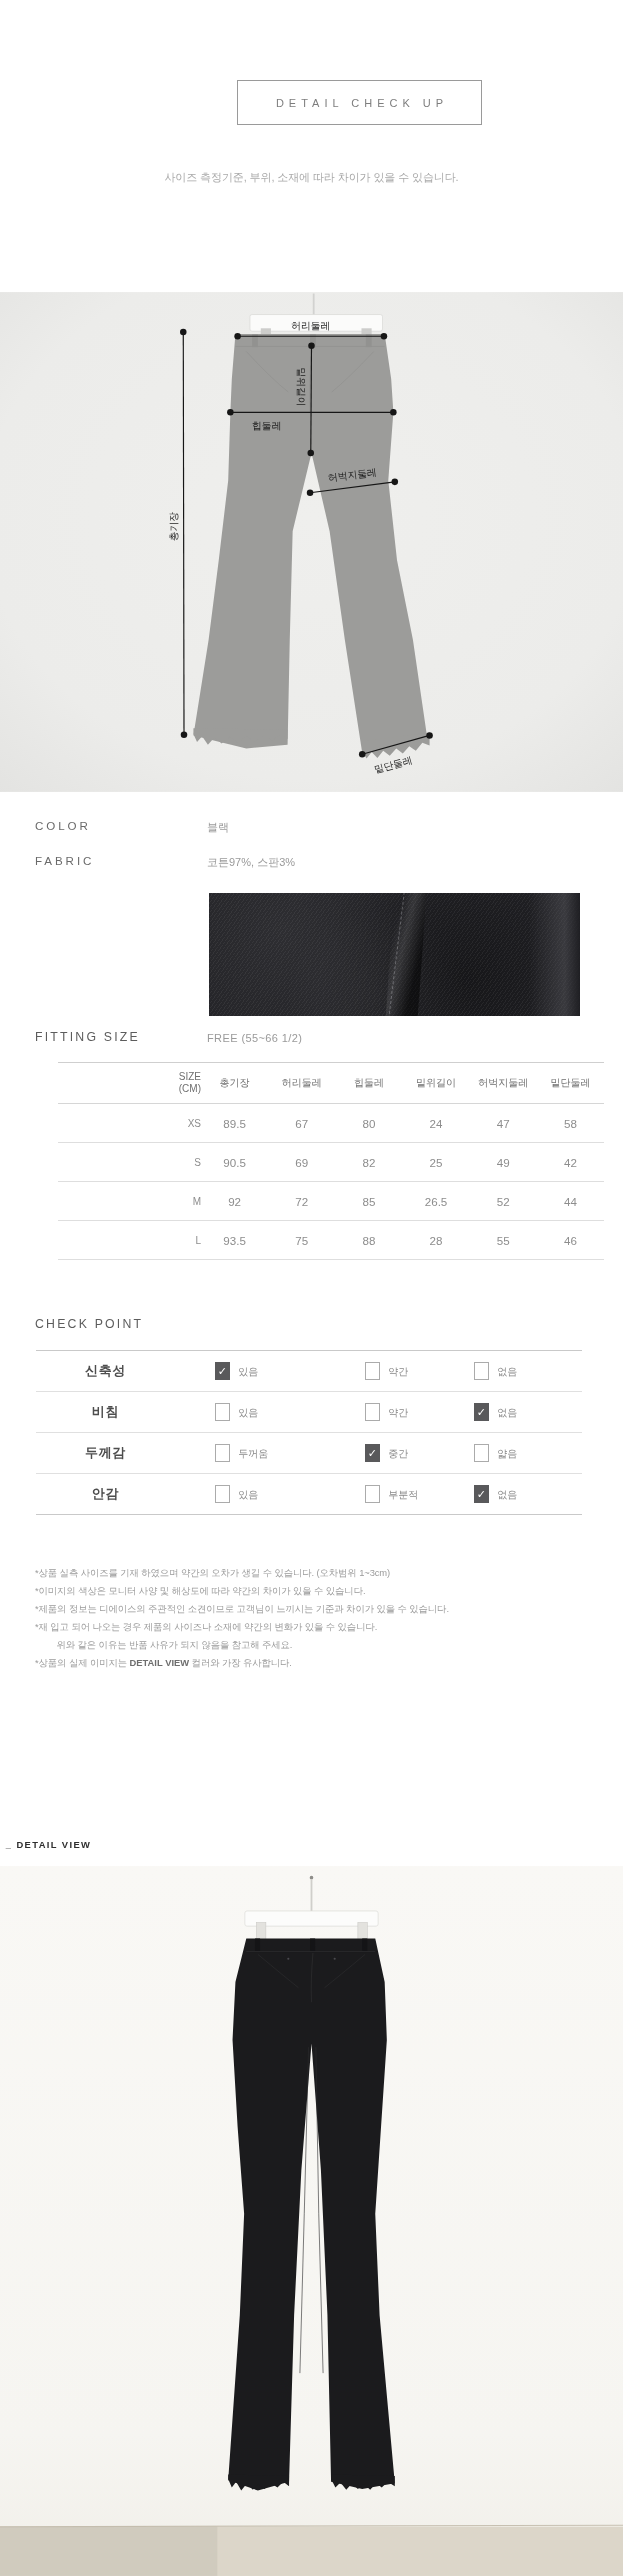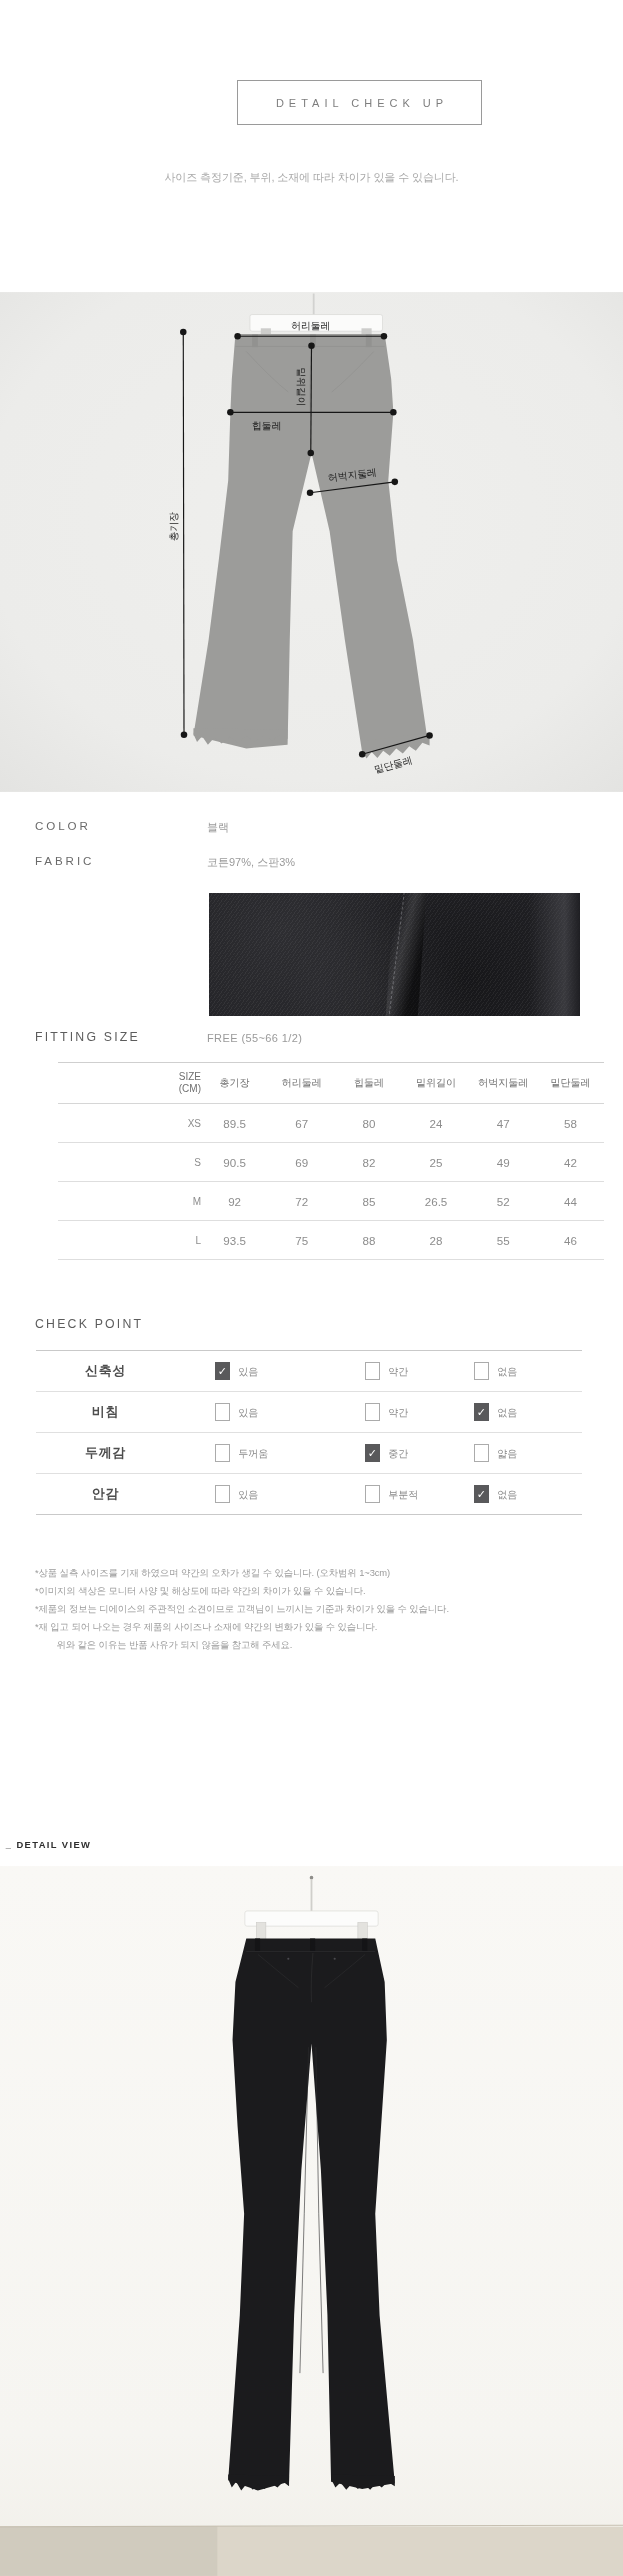--- a/index.html
+++ b/index.html
@@ -321,20 +321,21 @@
       </div>
     </div>
   </div>
 
   <div class="notes">
     <div>*상품 실측 사이즈를 기재 하였으며 약간의 오차가 생길 수 있습니다. (오차범위 1~3cm)</div>
     <div>*이미지의 색상은 모니터 사양 및 해상도에 따라 약간의 차이가 있을 수 있습니다.</div>
     <div>*제품의 정보는 디에이스의 주관적인 소견이므로 고객님이 느끼시는 기준과 차이가 있을 수 있습니다.</div>
     <div>*재 입고 되어 나오는 경우 제품의 사이즈나 소재에 약간의 변화가 있을 수 있습니다.</div>
     <div class="indent">위와 같은 이유는 반품 사유가 되지 않음을 참고해 주세요.</div>
+    <div><span>*상품의 실제 이미지는 </span><b>DETAIL VIEW</b><span> 컬러와 가장 유사합니다.</span></div>
   </div>
 
   <div class="dv-heading">_ DETAIL VIEW</div>
 
   <div class="detail-img">
     <svg width="623" height="710" viewBox="0 0 860 980">
       <defs>
         <linearGradient id="wall" x1="0" y1="0" x2="0" y2="1">
           <stop offset="0%" stop-color="#f9f8f5"></stop>
           <stop offset="80%" stop-color="#f6f5f1"></stop>

